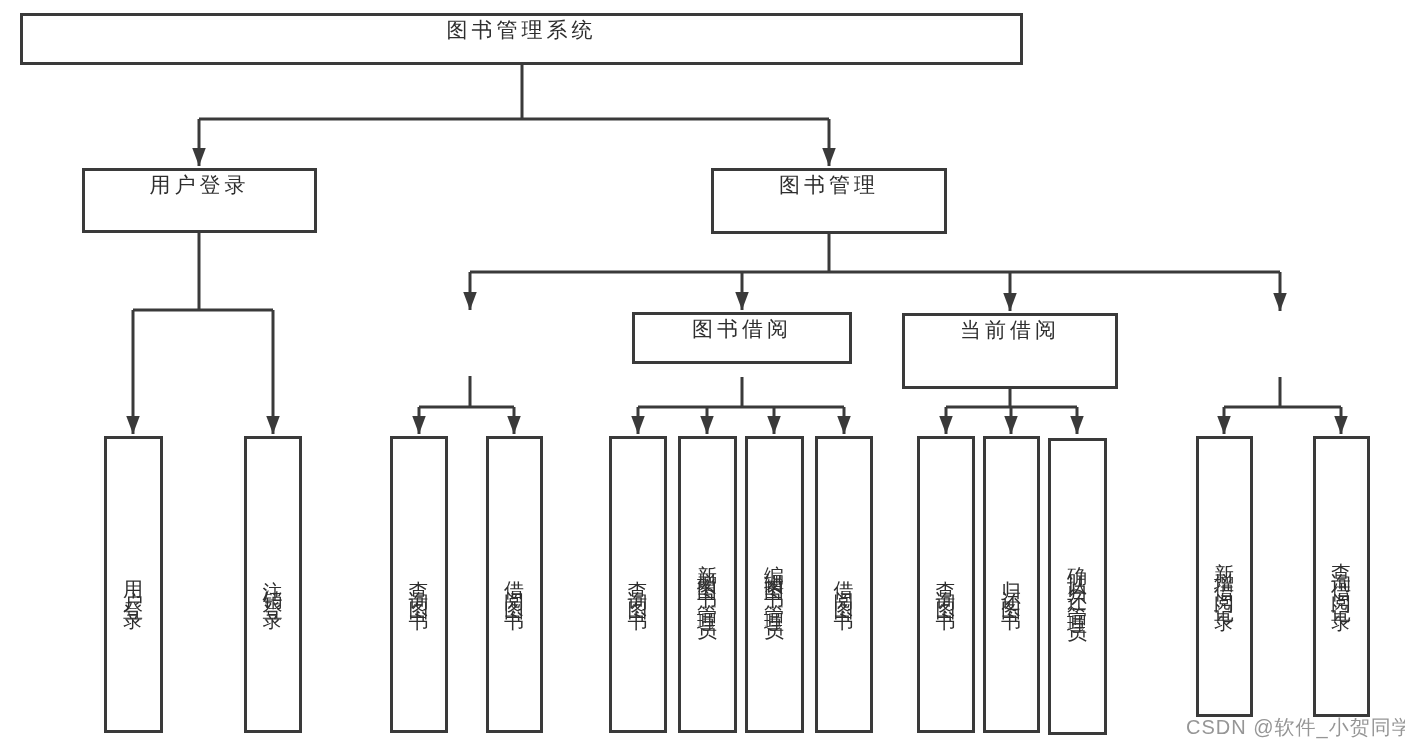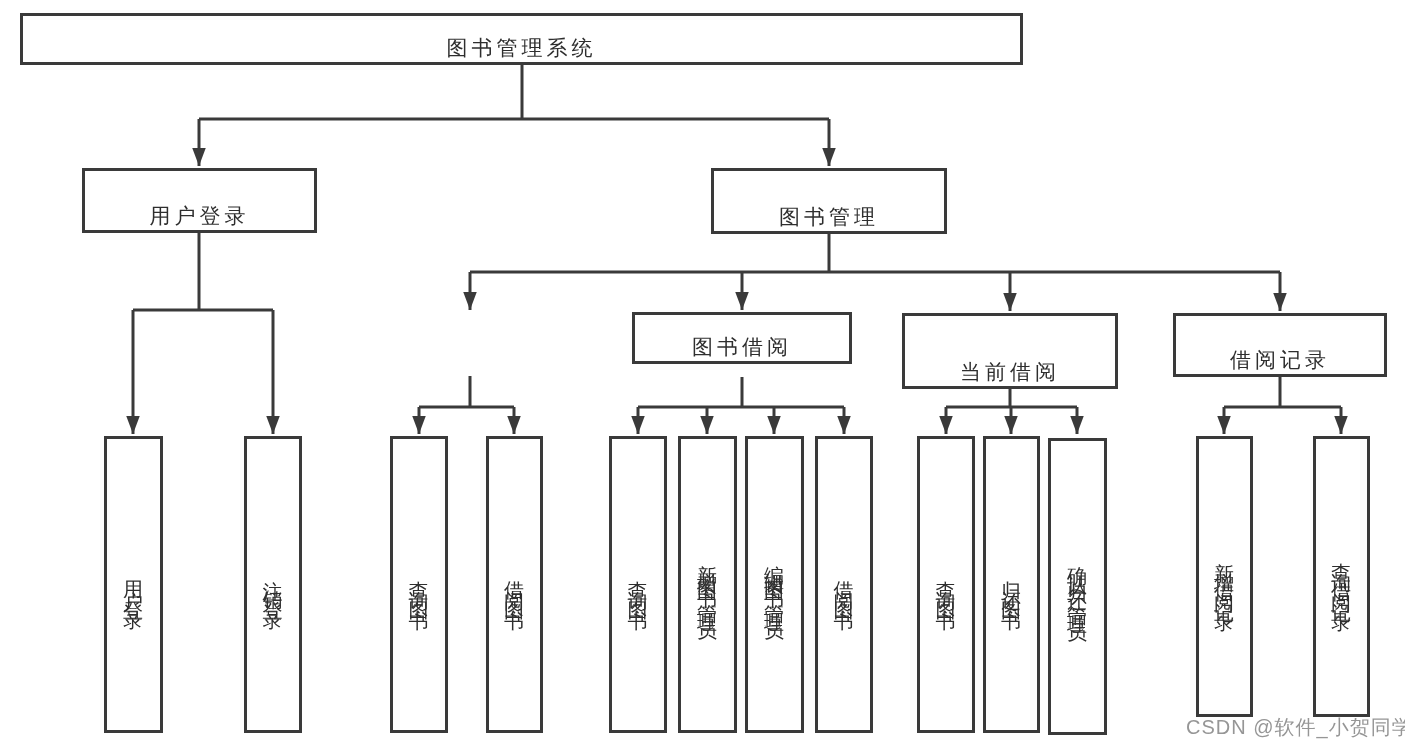--- a/index.html
+++ b/index.html
@@ -15,21 +15,21 @@
     position: absolute;
     left: 0; top: 0;
     width: 1405px; height: 747px;
   }
   .node {
     position: absolute;
     box-sizing: border-box;
     border: 3px solid #3a3a3a;
     background: #ffffff;
     display: flex;
-    align-items: flex-end;
+    align-items: flex-start;
     justify-content: center;
     color: #2e2e2e;
     font-size: 21px;
     letter-spacing: 4px;
     white-space: nowrap;
   }
   .leaf {
     position: absolute;
     box-sizing: border-box;
     border: 3px solid #3a3a3a;
@@ -123,23 +123,20 @@
   <div class="node" style="left:711px; top:168px; width:236px; height:66px;">
     <span>图书管理</span>
   </div>
 
   <div class="node" style="left:632px; top:312px; width:220px; height:52px;">
     <span>图书借阅</span>
   </div>
   <div class="node" style="left:902px; top:313px; width:216px; height:76px;">
     <span>当前借阅</span>
   </div>
-  <div class="node" style="left:1173px; top:313px; width:214px; height:64px;">
-    <span>借阅记录</span>
-  </div>
 
   <div class="leaf" style="left:104px; top:436px; width:59px; height:297px;">
     <span class="vtext">用户登录</span>
   </div>
   <div class="leaf" style="left:244px; top:436px; width:58px; height:297px;">
     <span class="vtext">注销登录</span>
   </div>
 
   <div class="leaf" style="left:390px; top:436px; width:58px; height:297px;">
     <span class="vtext">查询图书</span>

